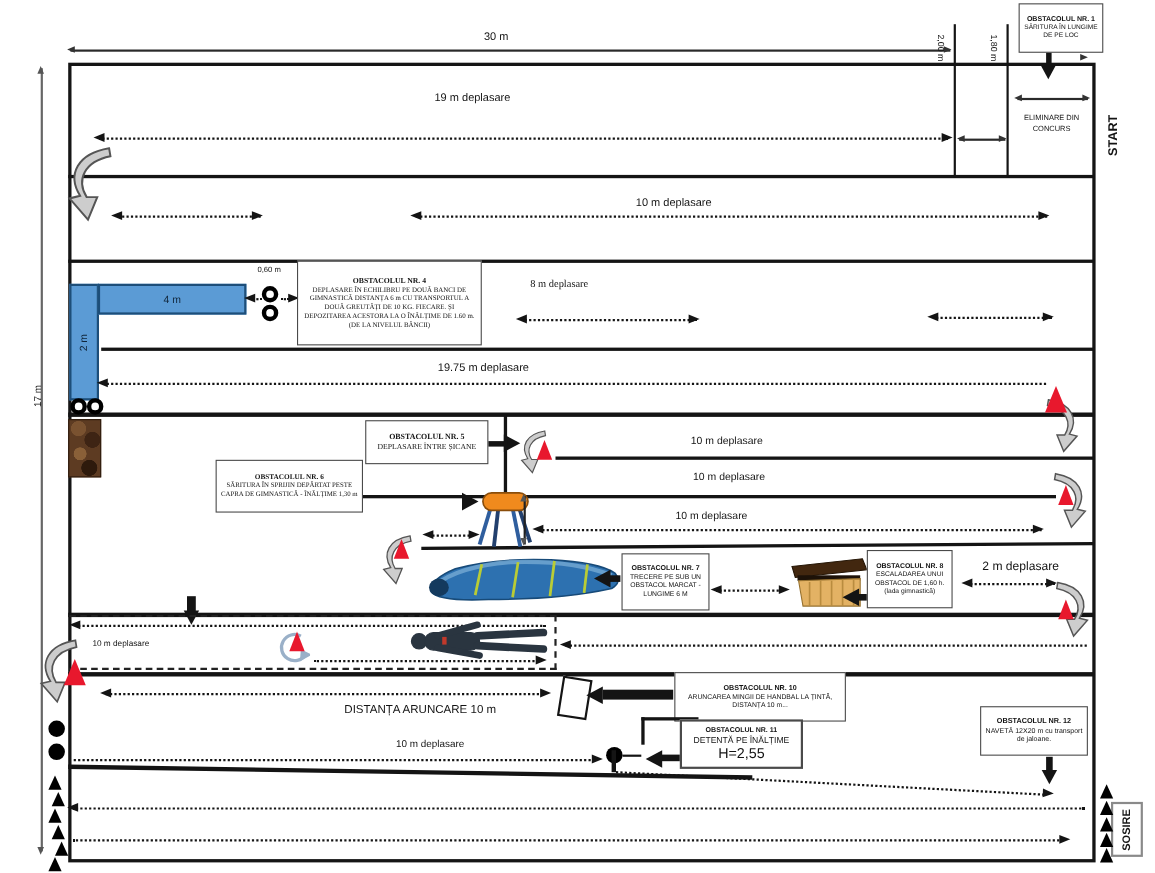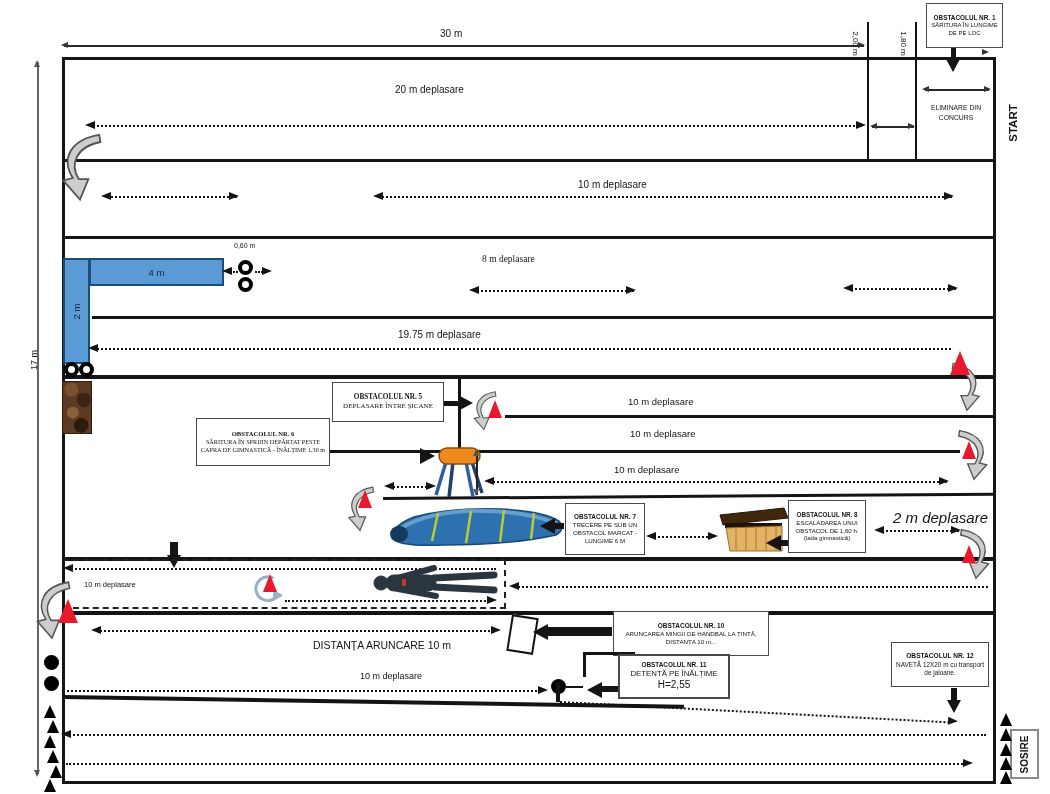--- a/index.html
+++ b/index.html
@@ -114,21 +114,21 @@
   <div class="hl" style="left:505px;top:415px;width:490px;height:3px;"></div>
   <div class="hl" style="left:330px;top:450px;width:630px;height:3px;"></div>
   <div class="hl" style="left:383px;top:497px;width:612px;height:3px;transform:rotate(-0.4deg);transform-origin:left;"></div>
   <div class="hl" style="left:62px;top:557px;width:933px;height:3.5px;"></div>
   <div class="hl" style="left:62px;top:611px;width:933px;height:3.5px;"></div>
   <div class="hl" style="left:62px;top:695px;width:622px;height:3.5px;transform:rotate(0.9deg);transform-origin:left;"></div>
 
   <div class="dl" style="left:90px;top:125px;width:772px;"></div>
   <div class="aw" style="left:85px;top:121px;"></div>
   <div class="ae" style="left:856px;top:121px;"></div>
-  <div class="lbl" style="left:395px;top:84px;">20 m deplasare</div>
+  <div class="lbl" style="left:395px;top:84px;">19 m deplasare</div>
   <svg class="abs" style="left:56px;top:108px;width:48px;height:116px;">
       <use href="#uturn"></use>
     </svg>
 
   <div class="sl" style="left:925px;top:89px;width:64px;"></div>
   <div class="aw2" style="left:922px;top:86px;"></div>
   <div class="ae2" style="left:984px;top:86px;"></div>
   <div class="abs" style="left:919px;top:103px;width:74px;font-size:6.8px;text-align:center;line-height:1.5;">ELIMINARE DIN CONCURS</div>
 
   <div class="dl" style="left:106px;top:196px;width:131px;"></div>
@@ -148,20 +148,24 @@
     <span>4 m</span>
   </div>
   <div class="lbl" style="left:234px;top:242px;font-size:7px;">0,60 m</div>
   <div class="ring" style="left:238px;top:260px;"></div>
   <div class="ring" style="left:238px;top:277px;"></div>
   <div class="aw" style="left:222px;top:267px;"></div>
   <div class="dl2" style="left:230px;top:271px;width:8px;"></div>
   <div class="dl2" style="left:255px;top:271px;width:8px;"></div>
   <div class="ae" style="left:262px;top:267px;"></div>
 
+  <div class="obox serif" style="left:270px;top:237px;width:168px;height:77px;border-width:1.5px;">
+    <div class="ot" style="font-size:7px;">OBSTACOLUL NR. 4</div>
+    <div style="font-size:6.3px;">DEPLASARE ÎN ECHILIBRU PE DOUĂ BANCI DE GIMNASTICĂ DISTANȚA 6 m CU TRANSPORTUL A DOUĂ GREUTĂȚI DE 10 KG. FIECARE. ȘI DEPOZITAREA ACESTORA LA O ÎNĂLȚIME DE 1.60 m. (DE LA NIVELUL BĂNCII)</div>
+  </div>
 
   <div class="lbl serif" style="left:482px;top:254px;font-size:9.5px;">8 m deplasare</div>
   <div class="dl" style="left:474px;top:290px;width:160px;"></div>
   <div class="aw" style="left:469px;top:286px;"></div>
   <div class="ae" style="left:626px;top:286px;"></div>
 
   <div class="dl" style="left:848px;top:288px;width:108px;"></div>
   <div class="aw" style="left:843px;top:284px;"></div>
   <div class="ae" style="left:948px;top:284px;"></div>
 
@@ -257,21 +261,21 @@
     <line x1="38" y1="22" x2="38" y2="45" stroke="#b98c3f" stroke-width="1.5"></line>
     <line x1="48" y1="21" x2="48" y2="45" stroke="#b98c3f" stroke-width="1.5"></line>
     <line x1="58" y1="21" x2="58" y2="45" stroke="#b98c3f" stroke-width="1.5"></line>
   </svg>
   <div class="shaft" style="left:778px;top:540px;width:12px;height:6px;"></div>
   <div class="awL" style="left:766px;top:535px;"></div>
   <div class="obox" style="left:788px;top:500px;width:78px;height:53px;border-width:1.5px;">
     <div class="ot" style="font-size:6.3px;">OBSTACOLUL NR. 8</div>
     <div style="font-size:6.1px;">ESCALADAREA UNUI OBSTACOL DE 1,60 h. (lada gimnastică)</div>
   </div>
-  <div class="lbl" style="left:893px;top:509px;font-size:15px;font-style:italic;">2 m deplasare</div>
+  <div class="lbl" style="left:893px;top:509px;font-size:11px;">2 m deplasare</div>
   <div class="dl" style="left:879px;top:530px;width:80px;"></div>
   <div class="aw" style="left:874px;top:526px;"></div>
   <div class="ae" style="left:951px;top:526px;"></div>
   <svg class="abs" style="left:958px;top:514px;width:36px;height:78px;transform:scaleX(-1);">
       <use href="#uturn"></use>
     </svg>
   <div class="cone-s" style="left:962px;top:545px;"></div>
 
   <div class="abs" style="left:63px;top:559px;width:443px;height:50px;border:2px dashed #222;border-left:none;box-sizing:border-box;"></div>
   <div class="dl2" style="left:68px;top:568px;width:428px;"></div>
@@ -318,21 +322,21 @@
 
   <div class="hl" style="left:583px;top:652px;width:52px;height:2.5px;"></div>
   <div class="vl" style="left:583px;top:652px;width:2.5px;height:25px;"></div>
   <div class="ball" style="left:551px;top:679px;"></div>
   <div class="hl" style="left:566px;top:686px;width:17px;height:2px;"></div>
   <div class="shaft" style="left:600px;top:686px;width:20px;height:6px;"></div>
   <div class="awL" style="left:587px;top:682px;"></div>
   <div class="obox" style="left:618px;top:654px;width:112px;height:45px;">
     <div class="ot" style="font-size:6.4px;">OBSTACOLUL NR. 11</div>
     <div style="font-size:7.8px;">DETENTĂ PE ÎNĂLȚIME</div>
-    <div style="font-size:10px;">H=2,55</div>
+    <div style="font-size:13px;">H=2,55</div>
   </div>
 
   <div class="lbl" style="left:360px;top:671px;font-size:9px;">10 m deplasare</div>
   <div class="dl" style="left:67px;top:690px;width:474px;"></div>
   <div class="ae" style="left:538px;top:686px;"></div>
   <div class="vl" style="left:556px;top:682px;width:4px;height:20px;"></div>
 
   <div class="obox" style="left:891px;top:642px;width:98px;height:45px;border-width:1.5px;">
     <div class="ot" style="font-size:6.6px;">OBSTACOLUL NR. 12</div>
     <div style="font-size:6.4px;">NAVETĂ 12X20 m cu transport de jaloane.</div>

